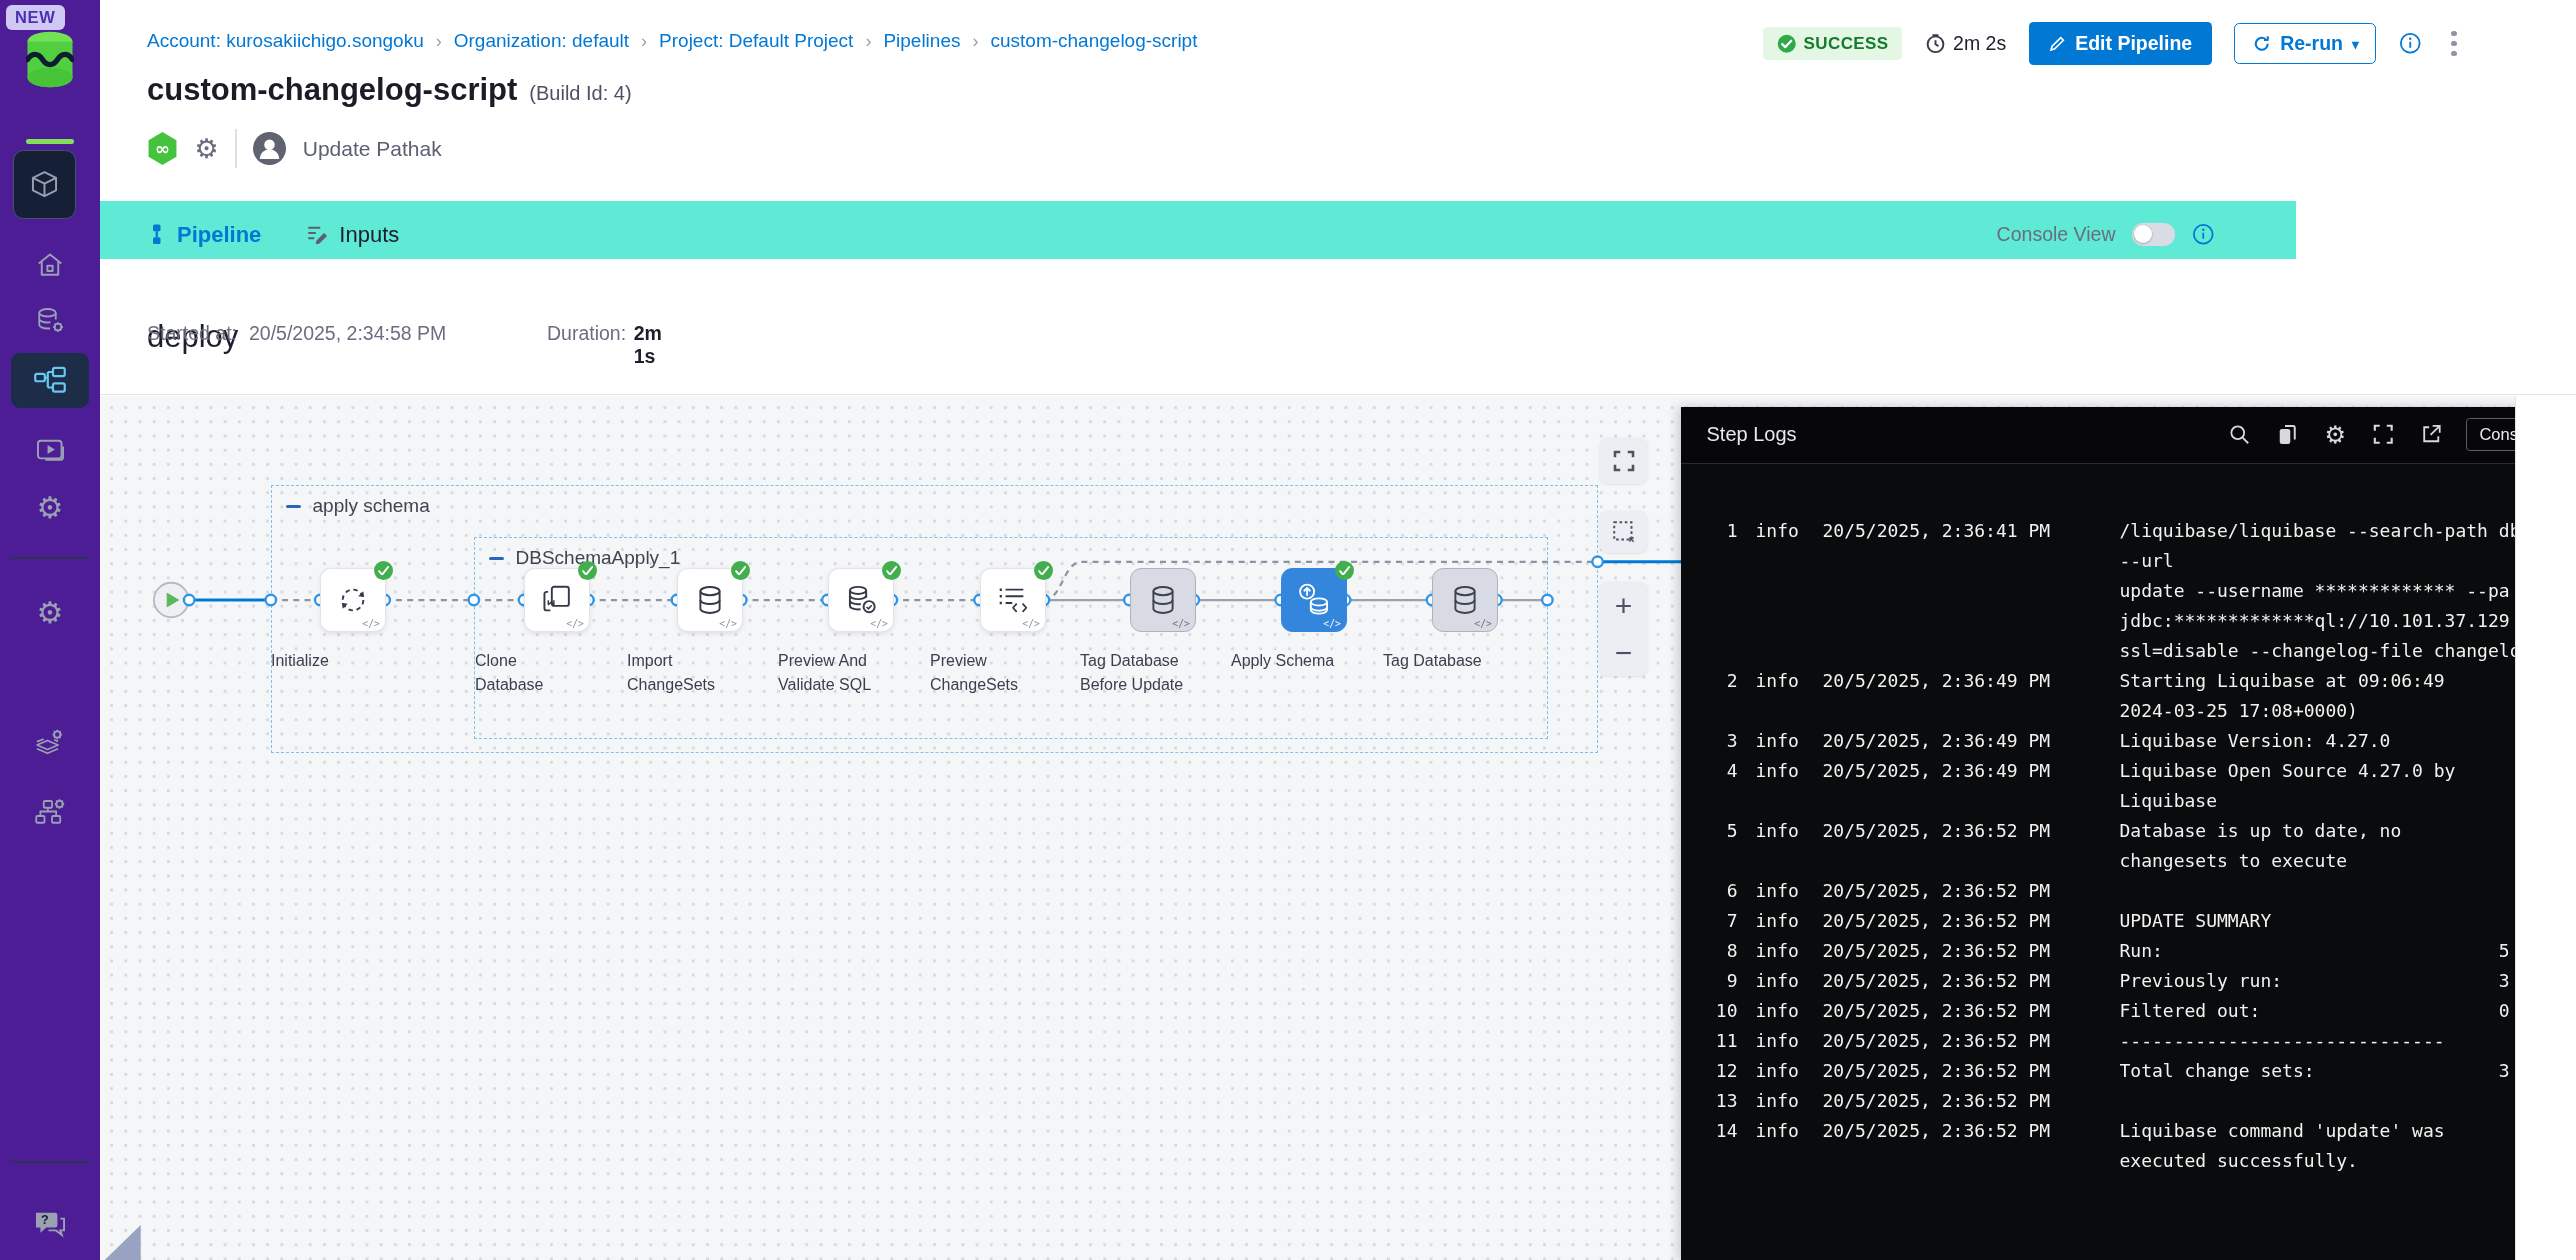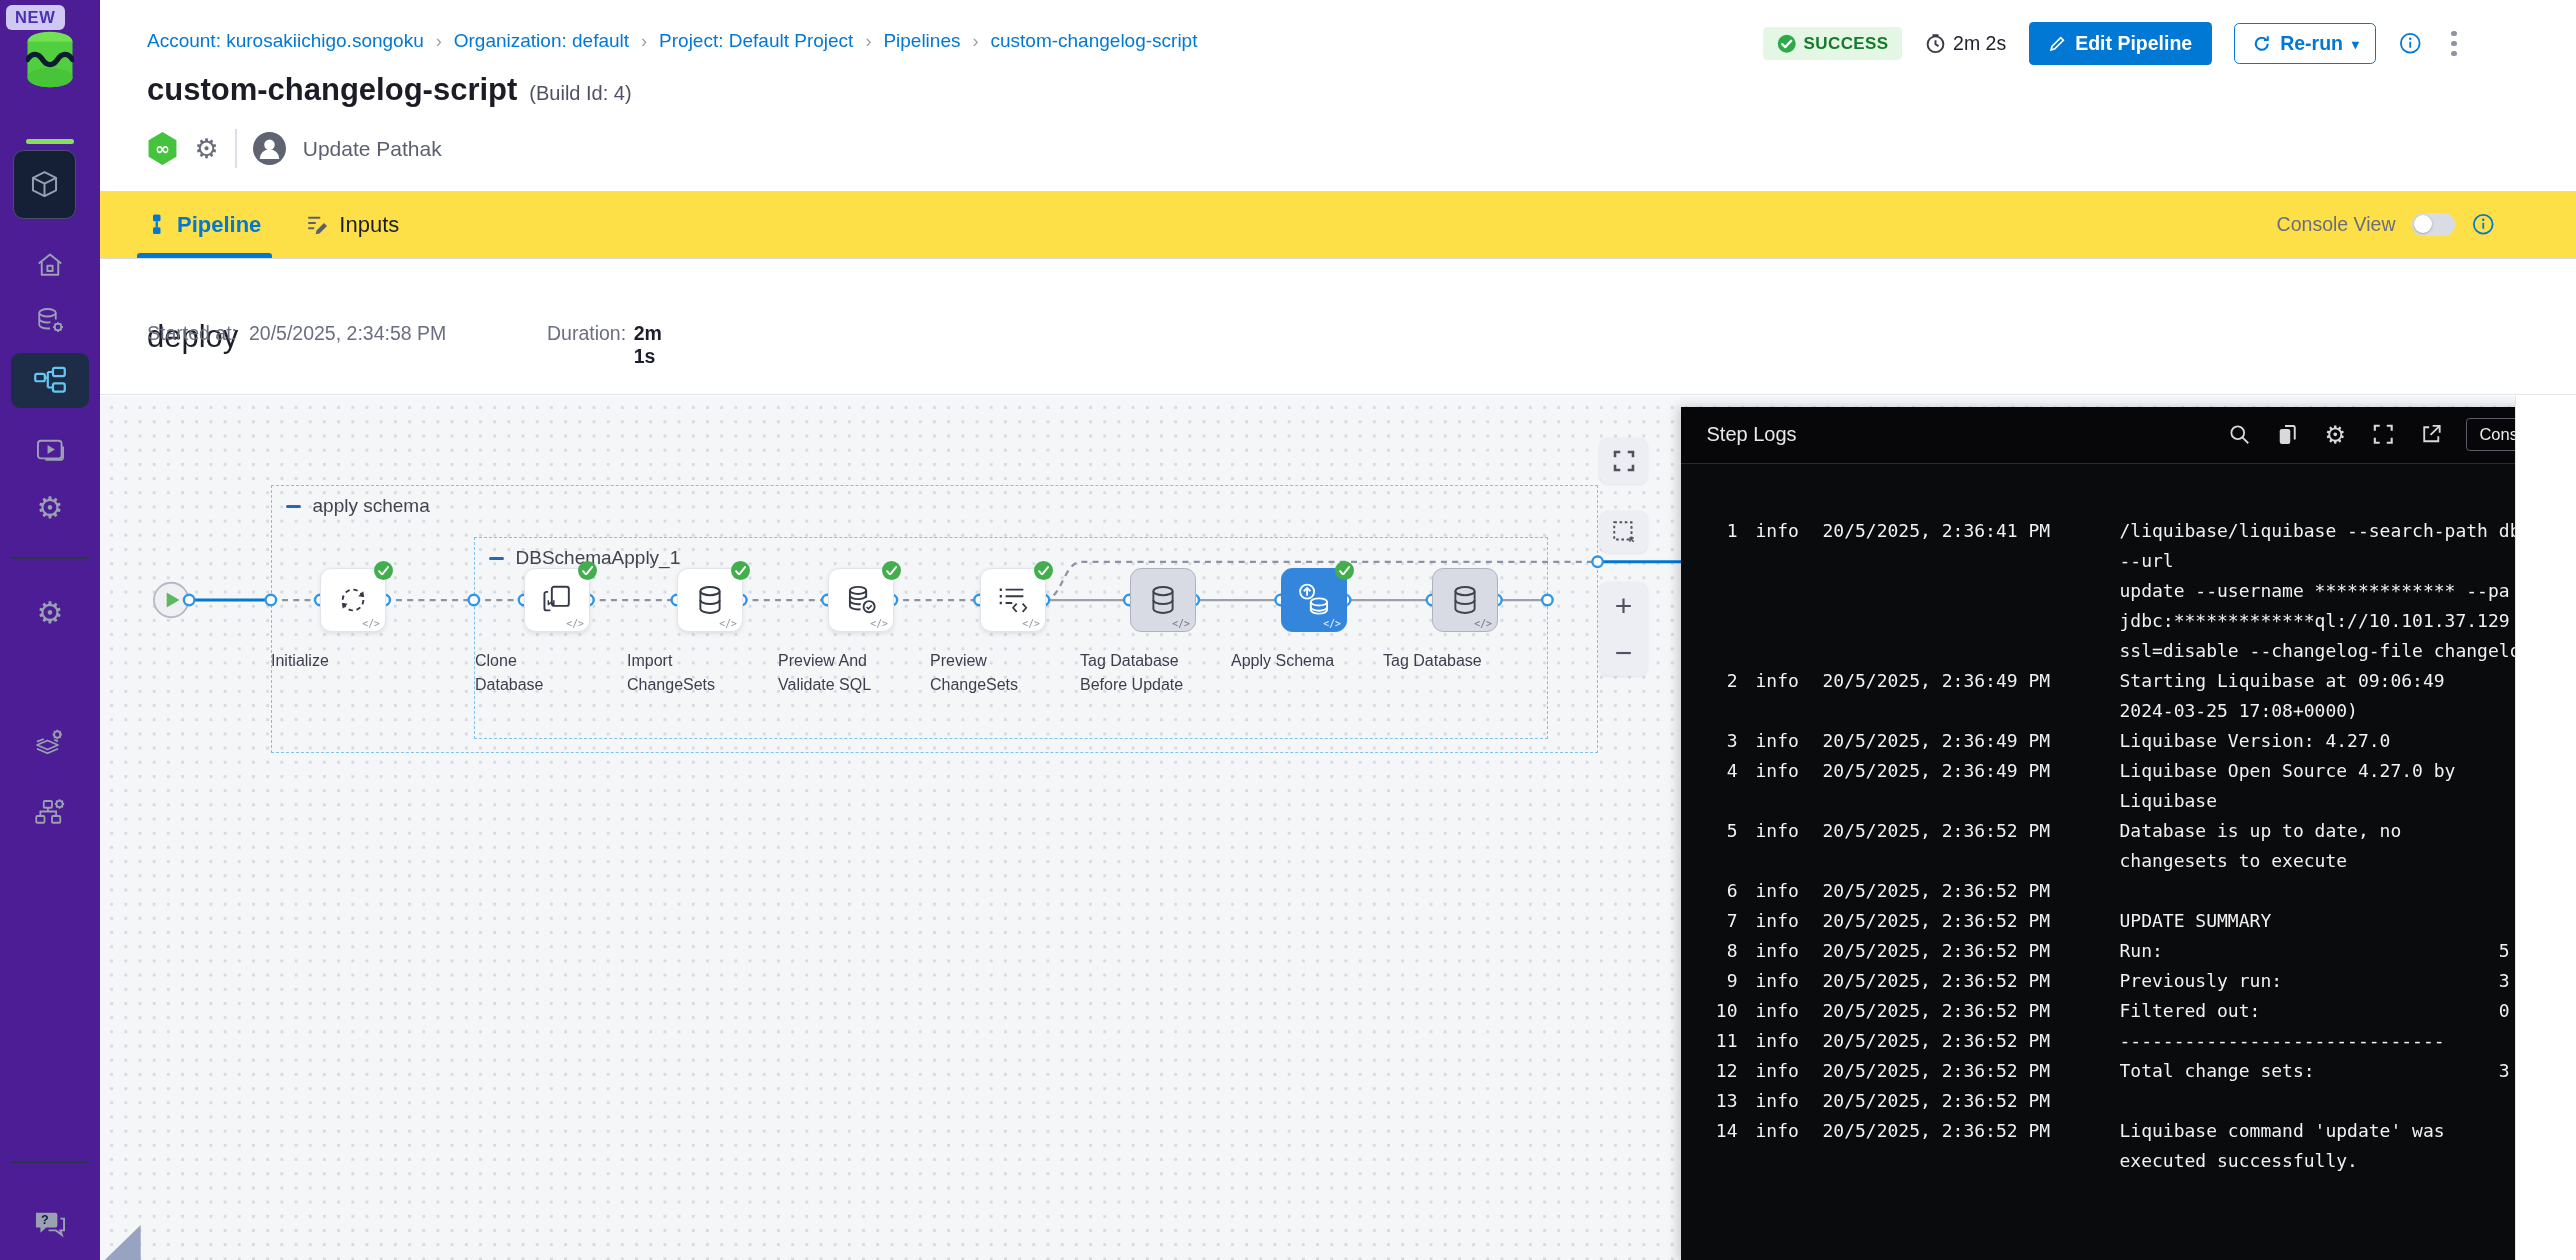--- a/index.html
+++ b/index.html
@@ -33,21 +33,21 @@
   .page-title-row { position:absolute; left:47px; top:72px; display:flex; align-items:baseline; gap:12px; }
   .page-title { font-size:31px; font-weight:bold; color:#1b1c26; }
   .build-id { font-size:20px; color:#4e5164; }
   .author-row { position:absolute; left:47px; top:129px; height:39px; display:flex; align-items:center; gap:16.5px; }
   .hex-icon { width:31px; height:33px; background:#46c33e; clip-path:polygon(50% 0,95% 25%,95% 75%,50% 100%,5% 75%,5% 25%); display:flex; align-items:center; justify-content:center; color:#fff; font-size:18px; font-weight:bold; font-family:"DejaVu Sans",sans-serif; }
   .v-divider { width:1.5px; height:39px; background:#dcdee8; }
   .avatar { width:33px; height:33px; border-radius:50%; background:#5f6470; display:flex; align-items:center; justify-content:center; }
   .author-name { font-size:21px; color:#5c5f70; }
 
   
-  .tabs-row { position:absolute; left:0; top:191px; width:2476px; height:68px; border-bottom:1.5px solid #d8dae3; background:#fde047; }
+  .tabs-row { position:absolute; left:0; top:201px; width:2196px; height:68px; border-bottom:1.5px solid #d8dae3; background:#5eead4; }
   .tabs { position:absolute; left:47px; top:0; height:100%; display:flex; gap:45px; align-items:center; }
   .tab { display:flex; align-items:center; gap:10.5px; font-size:22px; color:#1d1e2c; cursor:pointer; position:relative; height:100%; }
   .tab.active { color:#0278d5; font-weight:bold; }
   .tab.active:after { content:""; position:absolute; left:-10.5px; right:-10.5px; bottom:0; height:5.2px; background:#0278d5; border-radius:3px 3px 0 0; }
   .console-cluster { position:absolute; right:82px; top:0; height:100%; display:flex; align-items:center; gap:16.5px; }
   .console-label { font-size:19.5px; color:#6a6d80; }
   .toggle { width:43px; height:22.5px; background:#d9dbe5; border-radius:11.2px; position:relative; cursor:pointer; }
   .toggle .knob { position:absolute; left:2.2px; top:2.2px; width:18px; height:18px; background:#fff; border-radius:50%; box-shadow:0 0.7px 2.2px rgba(0,0,0,.3); }
 
   

